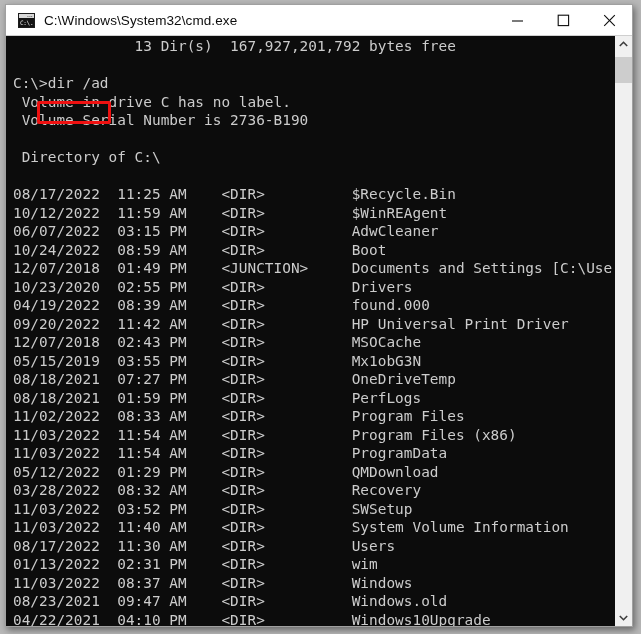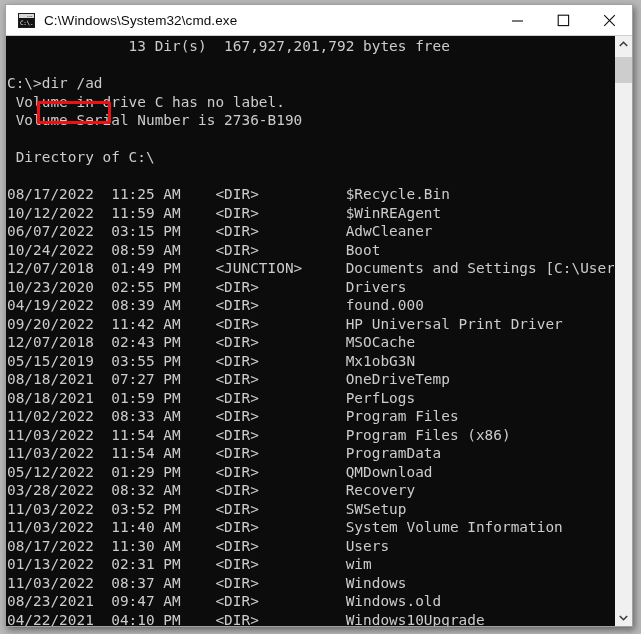--- a/index.html
+++ b/index.html
@@ -107,21 +107,21 @@
     position: relative;
     overflow: hidden;
   }
   #console {
     flex: 1;
     background: #0c0c0c;
     color: #cccccc;
     font-family: "DejaVu Sans Mono", "Liberation Mono", monospace;
     font-size: 14.4px;
     line-height: 18.52px;
-    padding: 1px 0 0 1px;
+    padding: 1px 0 0 7px;
     white-space: pre;
     letter-spacing: 0.02px;
     overflow: hidden;
     position: relative;
   }
   #console .line { height: 18.52px; }
 
   
   #highlight-box {
     position: absolute;

